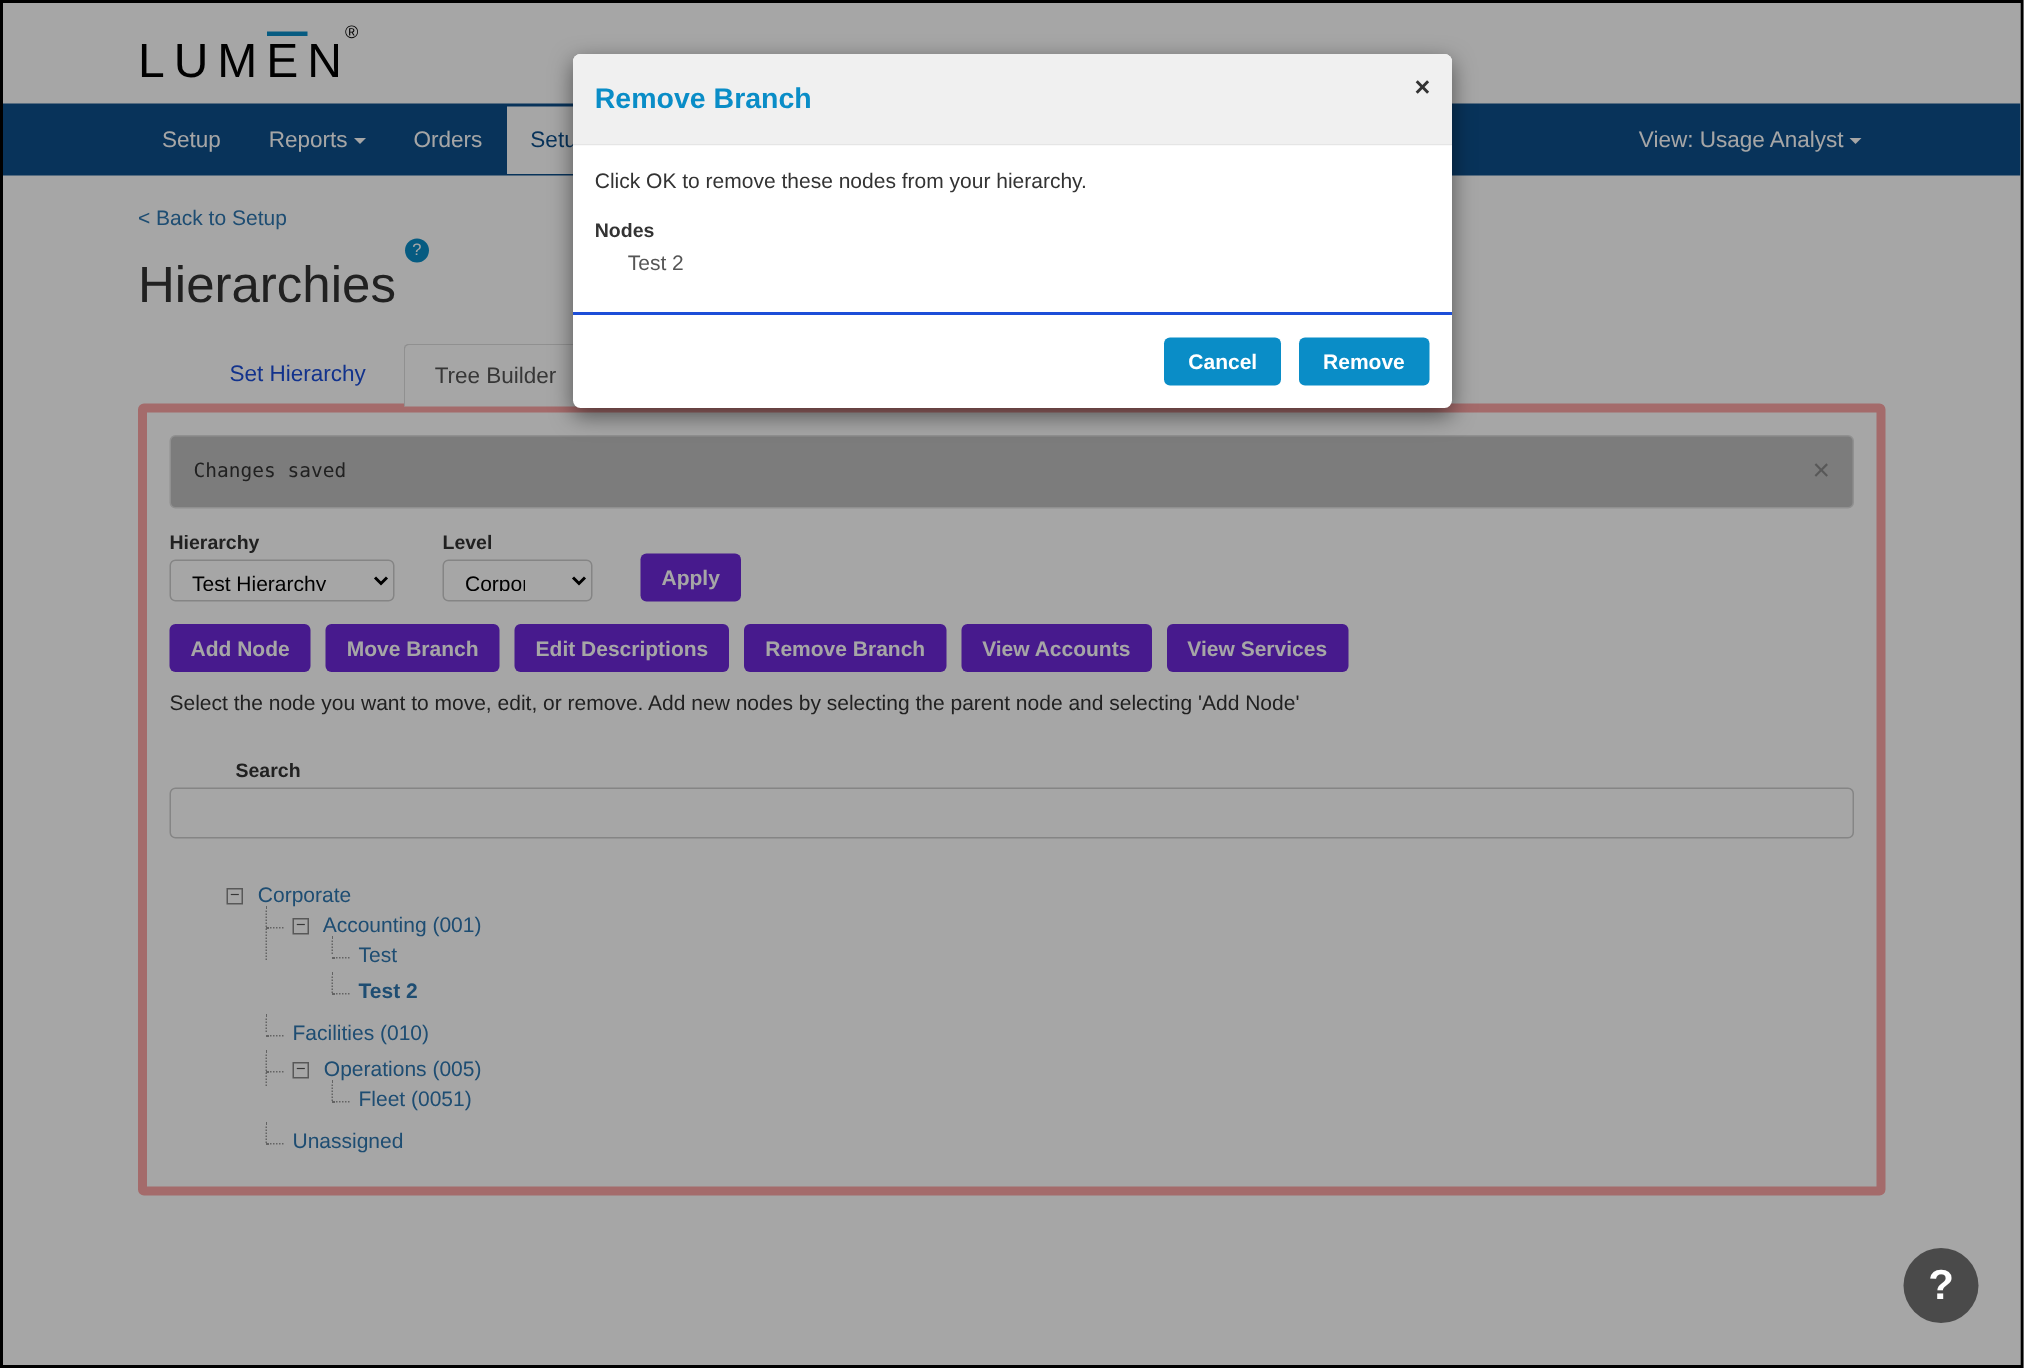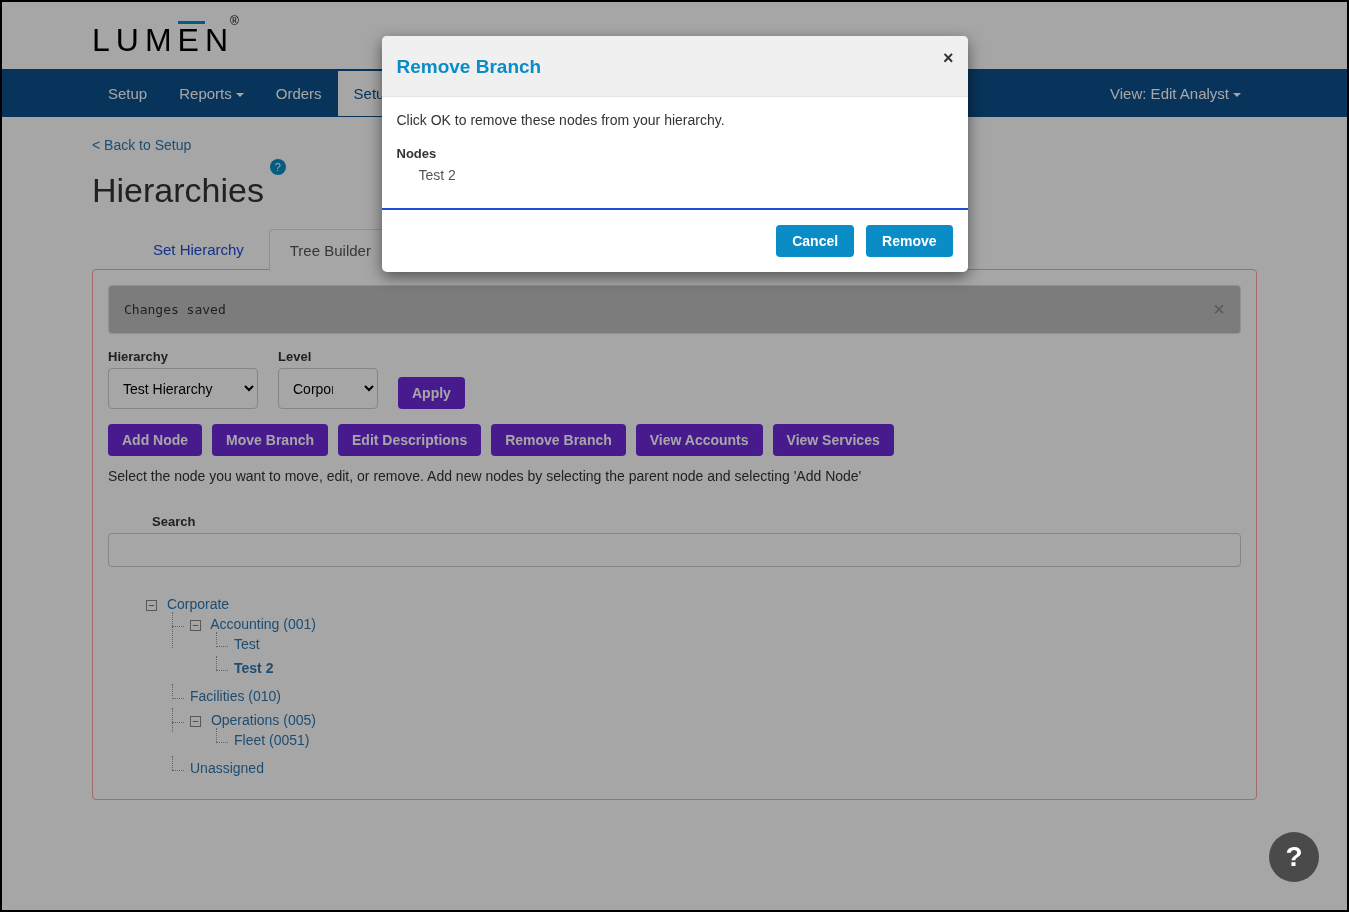--- a/index.html
+++ b/index.html
@@ -32,26 +32,26 @@
 .nav-item.active { background:#fff; color:#0d4f8b; }
 .caret { display:inline-block; width:0; height:0; margin-left:4px; vertical-align:middle; border-top:4px solid; border-right:4px solid transparent; border-left:4px solid transparent;}
 .nav-spacer { flex:1; }
 .content { padding:20px 90px; }
 .back-link { color:#2f77b0; font-size:14px; cursor:pointer; }
 h1.page-title { font-size:34px; font-weight:400; color:#333; margin:18px 0; display:inline-block;}
 .help-badge { display:inline-block; width:16px; height:16px; border-radius:50%; background:#0a8dc7; color:#fff; font-size:11px; line-height:16px; text-align:center; vertical-align:top; margin-left:2px; margin-top:6px;}
 .tabs { border-bottom:0; margin-left:40px; }
 .tab { display:inline-block; padding:12px 20px; font-size:15px; color:#1d4ed8; cursor:pointer; border:1px solid transparent; border-bottom:none; border-radius:4px 4px 0 0;}
 .tab.active { background:#fff; border-color:#ddd; color:#555; position:relative; top:1px;}
-.panel { border:1px solid #fca5a5; border-radius:4px; padding:15px; margin-top:-1px;}
+.panel { border:6px solid #fca5a5; border-radius:4px; padding:15px; margin-top:-1px;}
 .alert { background:#bfbfbf; border:1px solid #ddd; border-radius:4px; padding:12px 15px; font-family:Menlo,Monaco,Consolas,monospace; font-size:13px; color:#333; display:flex; align-items:center; margin-bottom:15px;}
 .alert-close { margin-left:auto; font-size:20px; color:#888; cursor:pointer; font-family:Arial;}
-.form-row { display:flex; gap:20px; align-items:flex-end; margin-bottom:15px;}
+.form-row { display:flex; gap:32px; align-items:flex-end; margin-bottom:15px;}
 .form-group label { display:block; font-weight:700; font-size:13px; margin-bottom:4px;}
-select.form-control { border:1px solid #ccc; border-radius:4px; padding:6px 28px 6px 10px; font-size:14px; background:#fff; height:41px; appearance:auto;}
+select.form-control { border:1px solid #ccc; border-radius:4px; padding:6px 28px 6px 10px; font-size:14px; background:#fff; height:28px; appearance:auto;}
 .btn { border:none; border-radius:4px; padding:8px 14px; font-size:14px; cursor:pointer; color:#fff; background:#6d28d9; font-weight:600;}
 .btn-row { display:flex; gap:10px; margin-bottom:12px; flex-wrap:wrap;}
 .hint { font-size:14px; color:#333; margin-bottom:30px;}
 .search-label { font-weight:700; font-size:13px; display:block; margin-bottom:4px;margin-left:44px;}
 .search-input { width:100%; border:1px solid #ccc; border-radius:4px; height:34px; padding:6px 10px; font-size:14px; background:#fff;}
 .tree { margin-top:25px; font-size:14px; color:#2f77b0; padding-left:20px;}
 .tree ul { list-style:none; padding-left:26px; }
 .tree > ul { padding-left:0;}
 .tree li { position:relative; padding:4px 0 4px 18px; }
 .tree li::before { content:""; position:absolute; left:0; top:0; bottom:50%; border-left:1px dotted #999;}
@@ -82,21 +82,21 @@
     <span>LUM</span><span class="e-bar">E</span><span>N</span><sup>®</sup>
   </span>
 </div>
 
 <div class="navbar">
   <div class="nav-item">Setup</div>
   <div class="nav-item"><span>Reports</span><span class="caret"></span></div>
   <div class="nav-item">Orders</div>
   <div class="nav-item active">Setup</div>
   <div class="nav-spacer"></div>
-  <div class="nav-item"><span>View: Edit Analyst</span><span class="caret"></span></div>
+  <div class="nav-item"><span>View: Usage Analyst</span><span class="caret"></span></div>
 </div>
 
 <div class="content">
   <a class="back-link">&lt; Back to Setup</a>
   <div>
     <h1 class="page-title">Hierarchies</h1>
     <span class="help-badge">?</span>
   </div>
 
   <div class="tabs">

